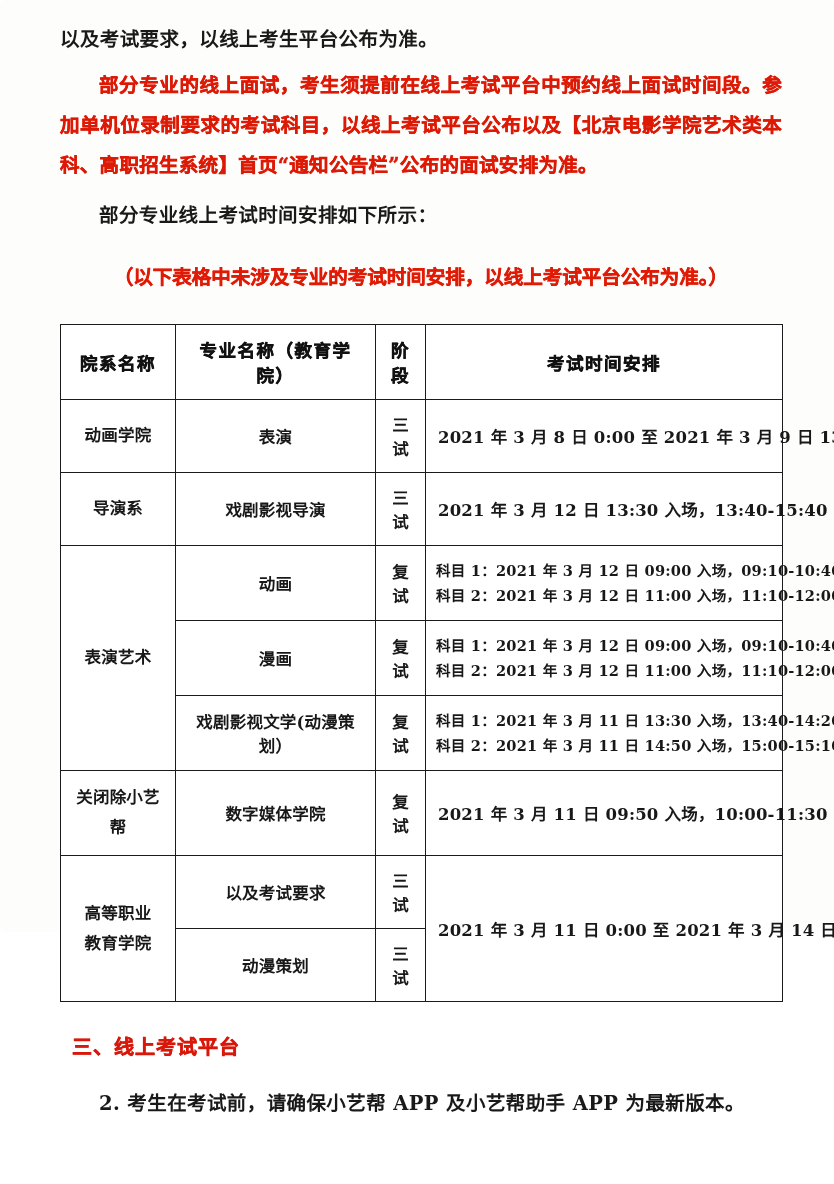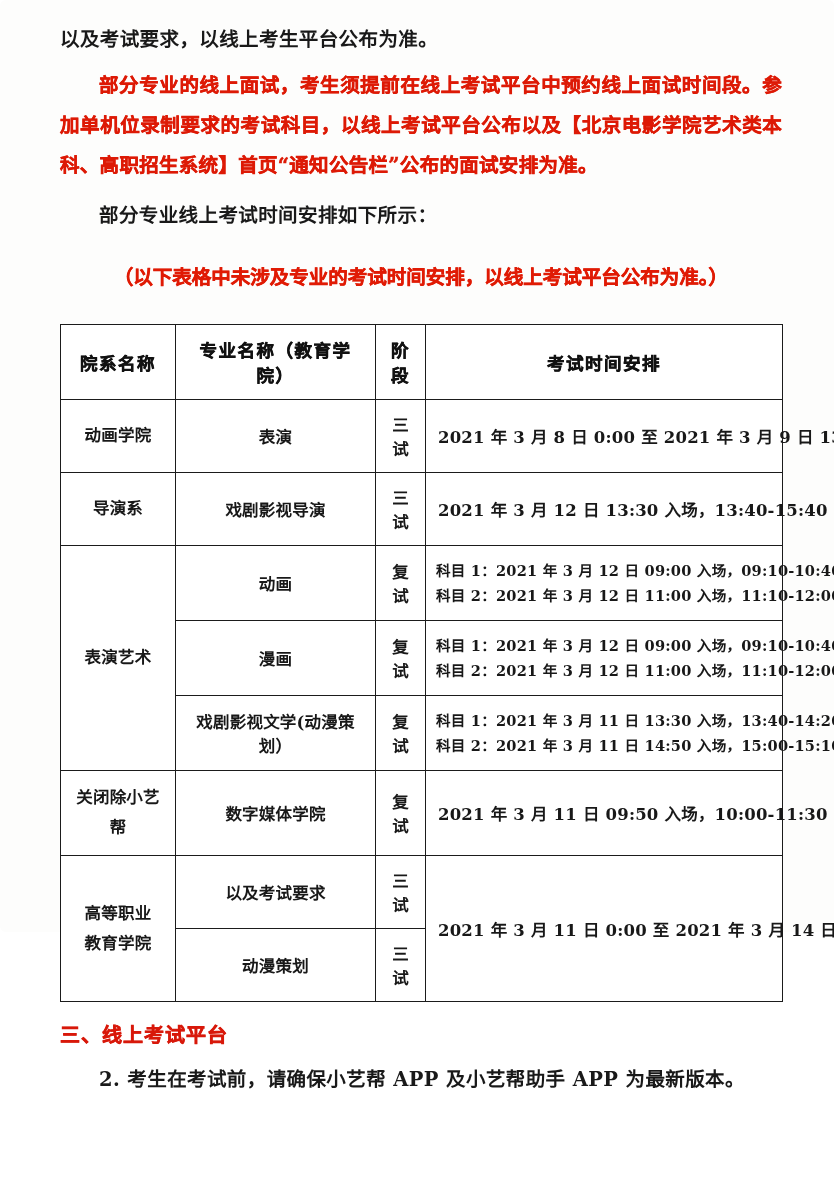--- a/index.html
+++ b/index.html
@@ -65,21 +65,21 @@
     text-align: center;
     margin: 16px;
     -webkit-text-stroke: 0.5px #e01b05;
   }
 
   .section-head {
     color: #d8180a;
     font-weight: 800;
     font-size: 20px;
     line-height: 38px;
-    margin: 0;
+    margin: 12px;
     letter-spacing: 1px;
     -webkit-text-stroke: 0.55px #d8180a;
   }
 
   .spacer-6 { height: 6px; }
   .spacer-10 { height: 10px; }
   .spacer-14 { height: 14px; }
 
   
   table.sched {

